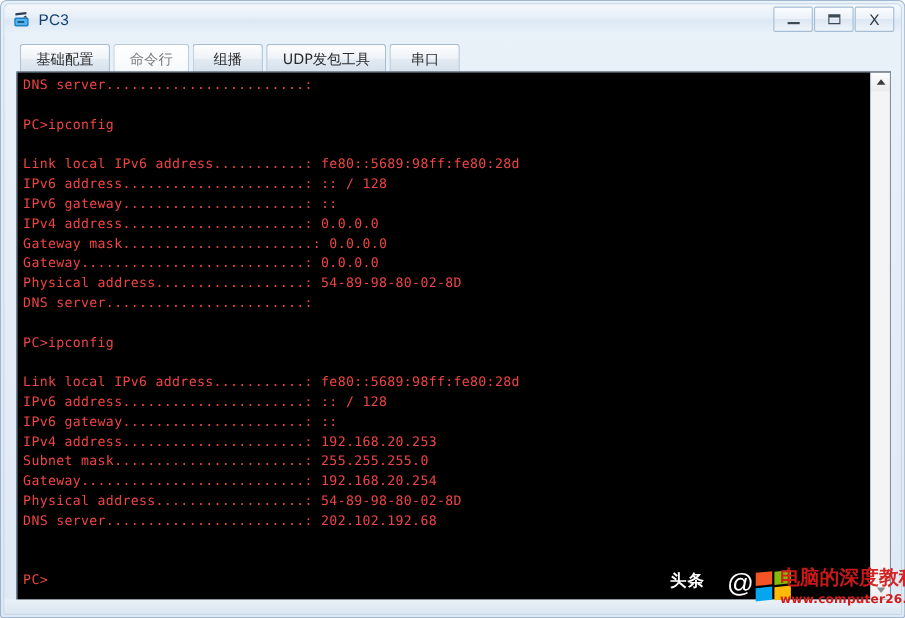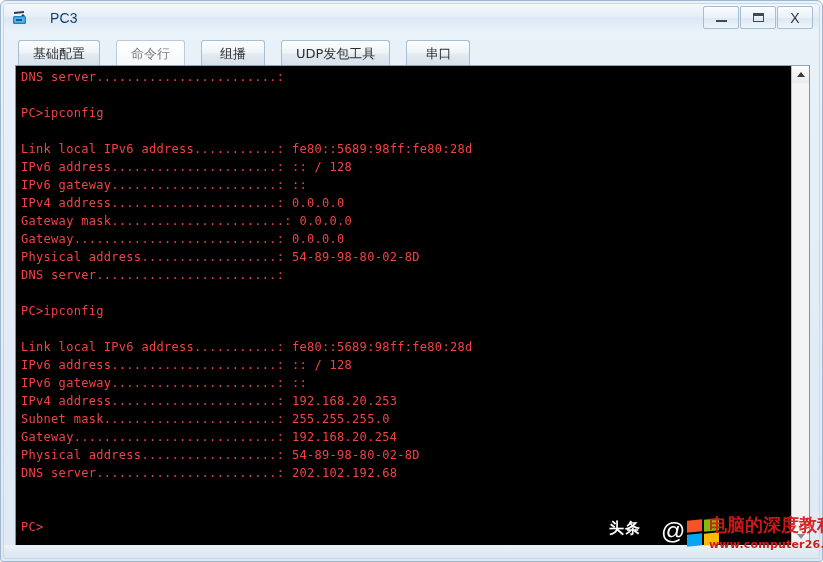--- a/index.html
+++ b/index.html
@@ -47,21 +47,21 @@
     align-items: center;
   }
   #app-icon {
     width: 20px; height: 20px;
     margin-left: 7px;
     position: relative;
     flex: none;
   }
   #app-icon svg { display:block; }
   #title-text {
-    margin-left: 19px;
+    margin-left: 4px;
     font-size: 14px;
     color: #12406e;
     font-family: "Liberation Sans", sans-serif;
     letter-spacing: 0.2px;
     white-space: nowrap;
   }
   #win-controls {
     position: absolute;
     right: 6px; top: 2px;
     display: flex;
@@ -94,21 +94,21 @@
     position: absolute;
     left: 17px;
     top: 37px;
     height: 28px;
     display: flex;
     align-items: flex-end;
   }
   .tab {
     height: 26px;
     box-sizing: border-box;
-    margin-right: 16px;
+    margin-right: 3px;
     padding: 0 14px;
     min-width: 64px;
     display: flex;
     align-items: center;
     justify-content: center;
     font-size: 13px;
     font-family: "DejaVu Sans", sans-serif;
     color: #2c2c2c;
     background: linear-gradient(180deg, #fdfefe 0%, #eef3f8 48%, #e2eaf2 52%, #d6e1ec 100%);
     border: 1px solid #a9bdd0;

